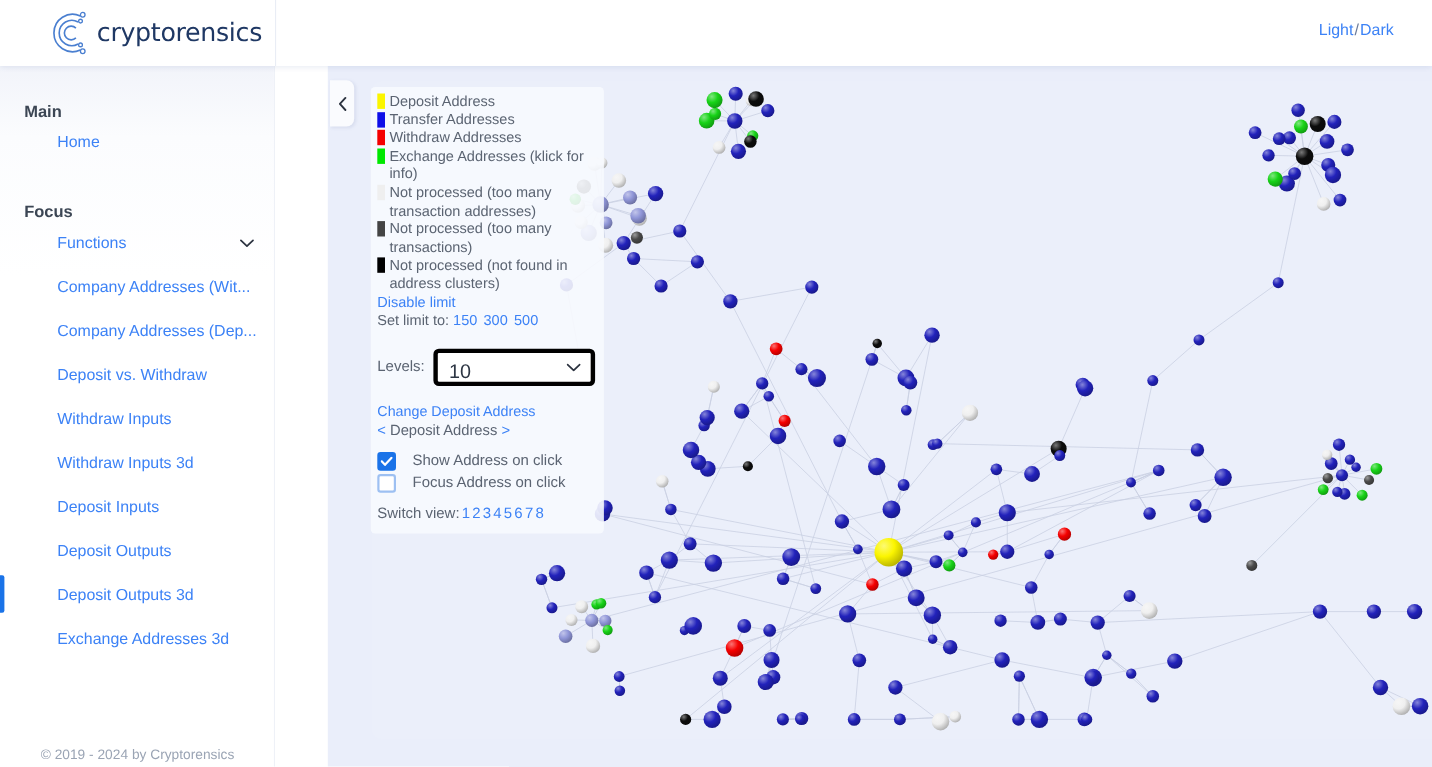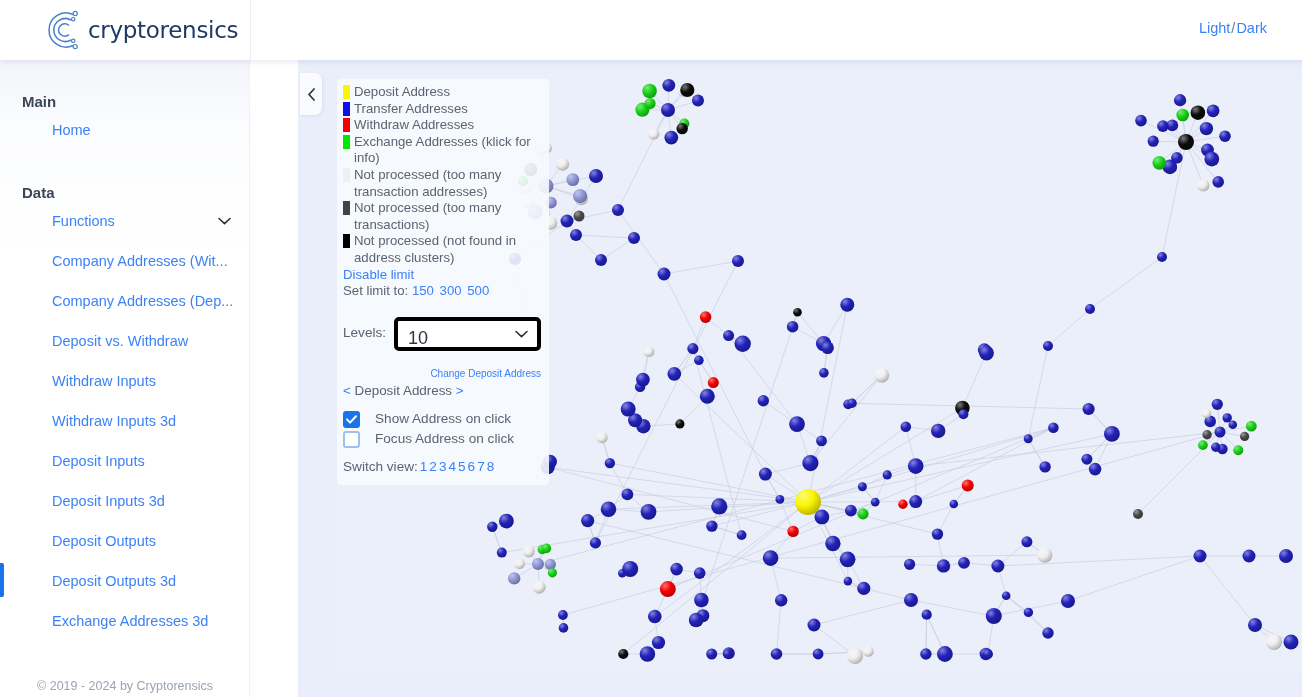--- a/index.html
+++ b/index.html
@@ -121,21 +121,21 @@
   .levels-select {
     position: relative; flex: 1 1 auto; height: 34px;
     background: #fff; border: 4px solid #000000; border-radius: 5px;
     display: flex; align-items: flex-end; padding: 0 10px;
     font-size: 18px; color: #2d3644; cursor: pointer;
   }
   .levels-select .chev {
     position: absolute; right: 9px; top: 50%; transform: translateY(-50%);
     width: 13px; height: 8px;
   }
-  .change-link { margin-top: 15px; color: #3c82f6; cursor: pointer; font-size: 10px; text-align: right; }
+  .change-link { margin-top: 15px; color: #3c82f6; cursor: pointer; font-size: 13px; }
   .addr-nav { color: #5b6472; font-size: 13.4px; margin-top: 1px; }
   .addr-nav .arrow { color: #3c82f6; cursor: pointer; }
   .cb-row { display: flex; align-items: center; margin-top: 11px; gap: 15px; cursor: pointer; }
   .cb-row.second { margin-top: 3px; }
   .cb-box {
     width: 17px; height: 17px; border-radius: 3px; flex: 0 0 auto;
     border: 2px solid #1a73e8; background: #fff;
     display: flex; align-items: center; justify-content: center;
   }
   .cb-box.checked { background: #1a73e8; }
@@ -174,32 +174,31 @@
   </div>
 
   <div class="sidebar">
     <div class="side-section first">Main</div>
     <ul class="nav-list">
       <li class="nav-item">
         <span>Home</span>
       </li>
     </ul>
 
-    <div class="side-section">Data</div>
+    <div class="side-section">Focus</div>
     <ul class="nav-list" id="data-nav">
         <li class="nav-item has-caret"><span>Functions</span><svg class="caret" viewBox="0 0 13 8">
             <path d="M1 1.5 L6.5 6.7 L12 1.5" fill="none" stroke="#2c3340" stroke-width="1.6" stroke-linecap="round" stroke-linejoin="round"></path>
           </svg></li>
         <li class="nav-item"><span>Company Addresses (Wit...</span></li>
         <li class="nav-item"><span>Company Addresses (Dep...</span></li>
         <li class="nav-item"><span>Deposit vs. Withdraw</span></li>
         <li class="nav-item"><span>Withdraw Inputs</span></li>
         <li class="nav-item"><span>Withdraw Inputs 3d</span></li>
         <li class="nav-item"><span>Deposit Inputs</span></li>
-        <li class="nav-item"><span>Deposit Inputs 3d</span></li>
         <li class="nav-item"><span>Deposit Outputs</span></li>
         <li class="nav-item active"><span>Deposit Outputs 3d</span></li>
         <li class="nav-item"><span>Exchange Addresses 3d</span></li>
       </ul>
 
     <div class="footer-copy">© 2019 - 2024 by Cryptorensics</div>
   </div>
 
   <div class="content">
 

